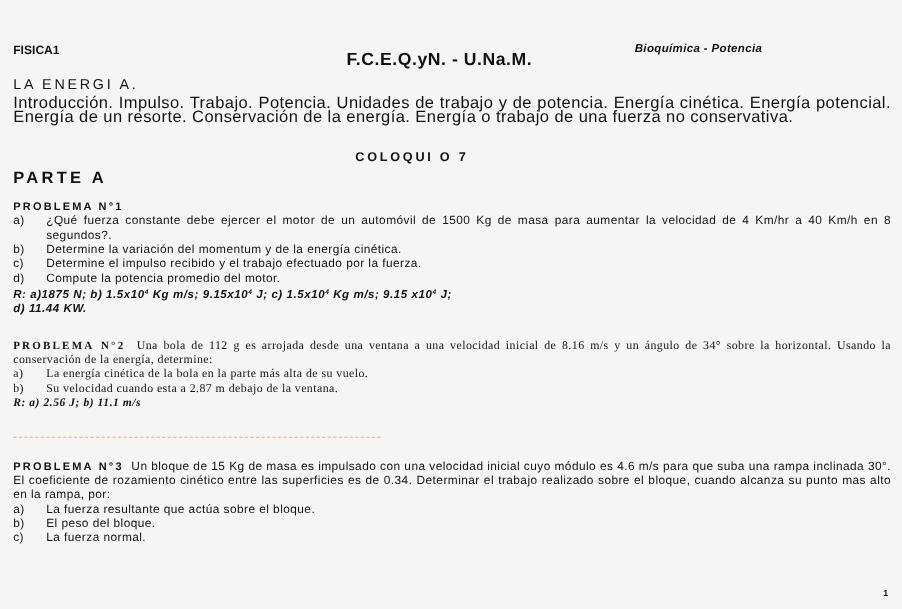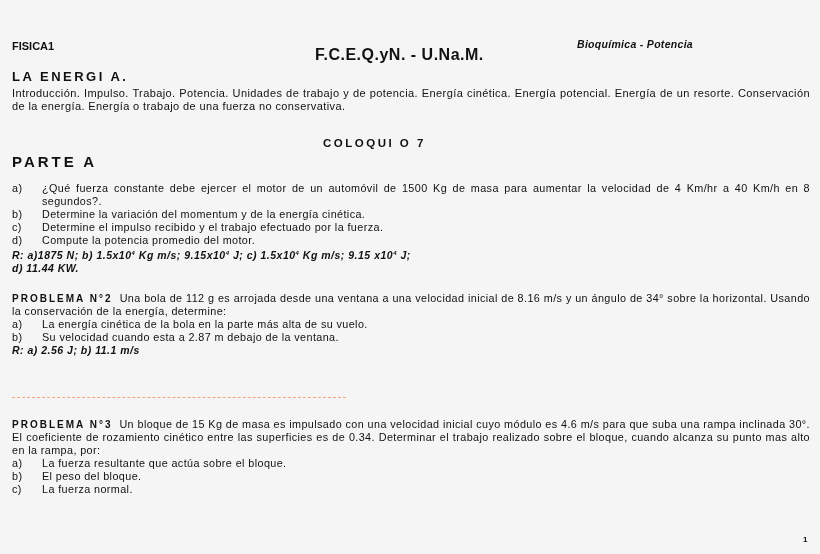--- a/index.html
+++ b/index.html
@@ -8,22 +8,22 @@
       background: #f5f5f5;
       font-family: "Liberation Sans", sans-serif;
       color: #111;
       position: relative;
       overflow: hidden;
     }
     .abs { position: absolute; }
     .hdr-left { left: 12px; top: 40px; font-size: 11px; font-weight: bold; }
     .hdr-center { left: 315px; top: 46px; font-size: 16px; font-weight: bold; letter-spacing: 0.5px; }
     .hdr-right { left: 577px; top: 38px; font-size: 10.5px; font-weight: bold; font-style: italic; letter-spacing: 0.3px; }
-    .title { left: 12px; top: 69px; font-size: 13px; font-weight: bold; letter-spacing: 2.5px; }
-    .para { left: 12px; width: 798px; font-size: 11px; line-height: 13px; letter-spacing: 0.4px; text-align: justify; }
+    .title { left: 12px; top: 69px; font-size: 13px; font-weight: normal; letter-spacing: 2.5px; }
+    .para { left: 12px; width: 798px; font-size: 15px; line-height: 13px; letter-spacing: 0.4px; text-align: justify; }
     .intro { top: 87px; }
     .coloquio { left: 323px; top: 137px; font-size: 11.5px; font-weight: bold; letter-spacing: 2.5px; }
     .parte { left: 12px; top: 153px; font-size: 15px; font-weight: bold; letter-spacing: 3px; text-align: right; }
     .prob-head { font-size: 10px; font-weight: bold; letter-spacing: 2px; }
     .list { left: 12px; width: 798px; font-size: 10.8px; line-height: 13px; letter-spacing: 0.4px; }
     .item { display: flex; }
     .item .lbl { width: 30px; flex: none; }
     .item .txt { flex: 1; text-align: justify; }
     .answer { font-weight: bold; font-style: italic; font-size: 10.5px; letter-spacing: 0.5px; }
     sup { font-size: 6px; vertical-align: 4px; }
@@ -40,41 +40,42 @@
 <div class="abs hdr-center">F.C.E.Q.yN. - U.Na.M.</div>
 <div class="abs hdr-right">Bioquímica - Potencia</div>
 
 <div class="abs title">LA ENERGI A.</div>
 <div class="abs para intro">Introducción. Impulso. Trabajo. Potencia. Unidades de trabajo y de potencia. Energía cinética. Energía potencial. Energía de un resorte. Conservación de la energía. Energía o trabajo de una fuerza no conservativa.</div>
 
 <div class="abs coloquio">COLOQUI O 7</div>
 <div class="abs parte">PARTE A</div>
 
 <div class="abs list" style="top:182px;">
+  <div class="prob-head">PROBLEMA N°1</div>
   <div class="item">
     <span class="lbl">a)</span>
     <span class="txt">¿Qué fuerza constante debe ejercer el motor de un automóvil de 1500 Kg de masa para aumentar la velocidad de 4 Km/hr a 40 Km/h en 8 segundos?.</span>
   </div>
   <div class="item">
     <span class="lbl">b)</span>
     <span class="txt">Determine la variación del momentum y de la energía cinética.</span>
   </div>
   <div class="item">
     <span class="lbl">c)</span>
     <span class="txt">Determine el impulso recibido y el trabajo efectuado por la fuerza.</span>
   </div>
   <div class="item">
     <span class="lbl">d)</span>
     <span class="txt">Compute la potencia promedio del motor.</span>
   </div>
   <div class="answer"><span>R: a)1875 N; b) 1.5x10</span><sup>4</sup><span> Kg m/s; 9.15x10</span><sup>4</sup><span> J; c) 1.5x10</span><sup>4</sup><span> Kg m/s; 9.15 x10</span><sup>4</sup><span> J;</span></div>
   <div class="answer">d) 11.44 KW.</div>
 </div>
 
-<div class="abs list" style="top:292px;">
+<div class="abs list" style="top:308px;font-family:Liberation Serif, serif;">
   <div style="text-align:justify;"><span class="prob-head">PROBLEMA N°2</span>&nbsp;&nbsp;<span>Una bola de 112 g es arrojada desde una ventana a una velocidad inicial de 8.16 m/s y un ángulo de 34° sobre la horizontal. Usando la conservación de la energía, determine:</span></div>
   <div class="item">
     <span class="lbl">a)</span>
     <span class="txt">La energía cinética de la bola en la parte más alta de su vuelo.</span>
   </div>
   <div class="item">
     <span class="lbl">b)</span>
     <span class="txt">Su velocidad cuando esta a 2.87 m debajo de la ventana.</span>
   </div>
   <div class="answer">R: a) 2.56 J; b) 11.1 m/s</div>

